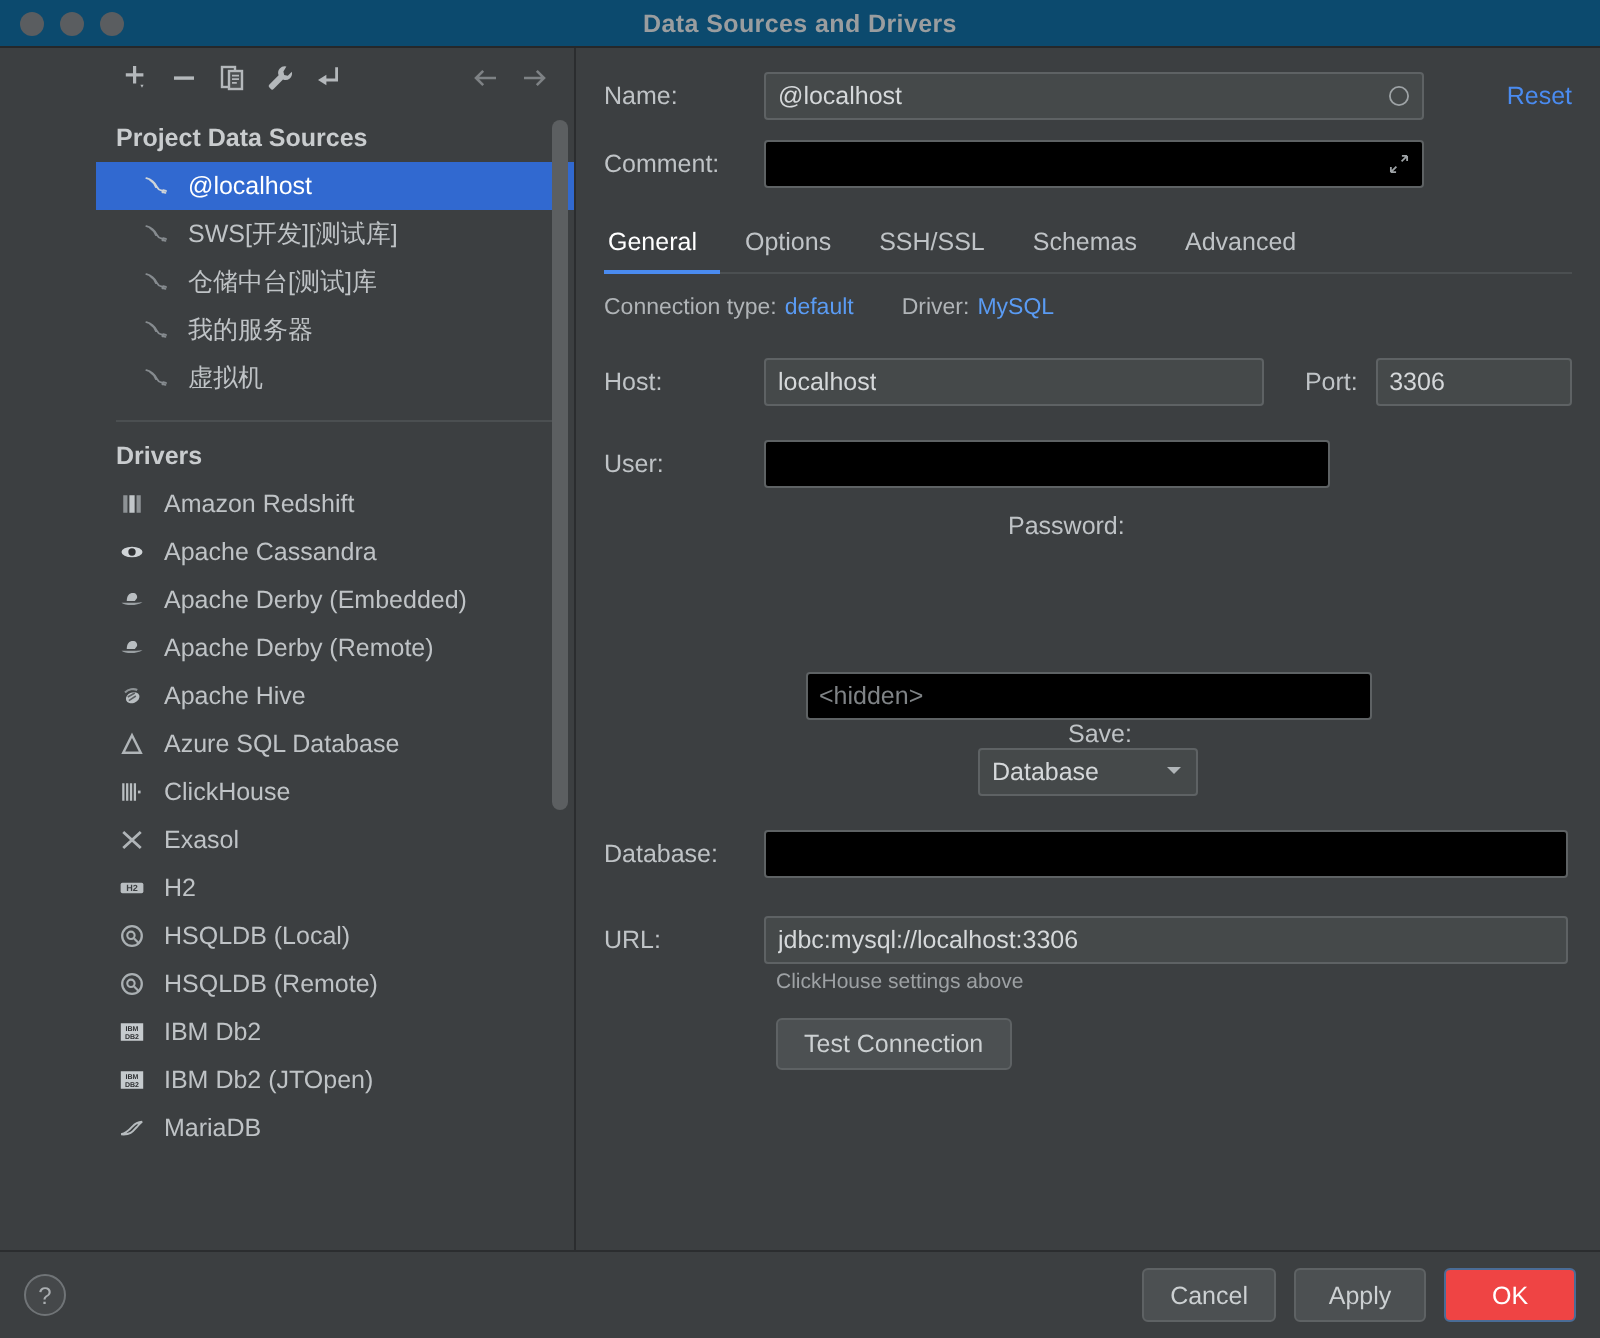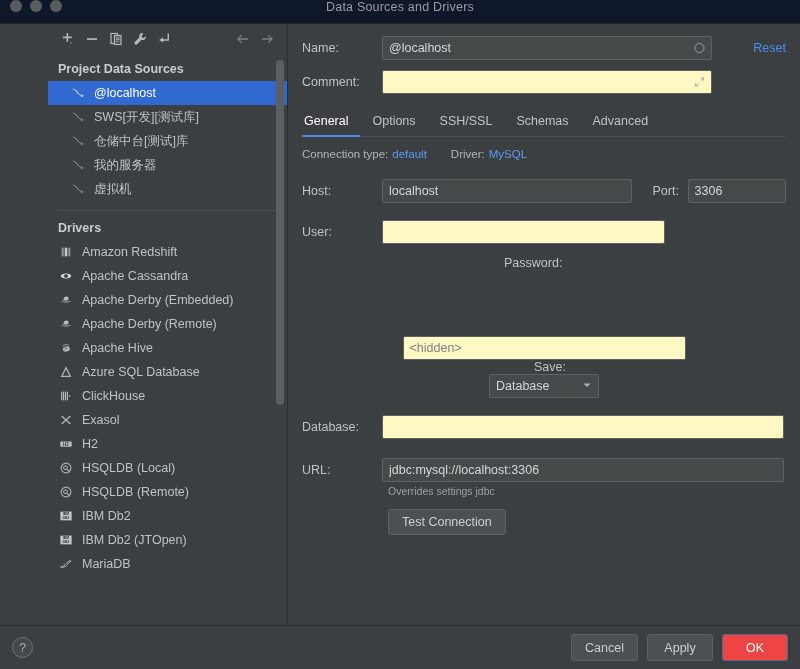--- a/index.html
+++ b/index.html
@@ -14,25 +14,26 @@
   #app {
     width: 800px; height: 669px;
     display: flex; flex-direction: column;
     background: #3c3f41;
     position: relative;
   }
 
   
   .titlebar {
     height: 24px;
-    background: #0f172a;
+    background: #0c4a6e;
     border-bottom: 1px solid #26282a;
-    display: flex; align-items: flex-start;
+    display: flex; align-items: center;
     position: relative;
     flex: 0 0 24px;
+    font-weight: bold;
   }
   .traffic { display: flex; gap: 8px; padding-left: 10px; align-items: center; }
   .dot { width: 12px; height: 12px; border-radius: 50%; background: #5a5d60; }
   .title-text {
     position: absolute; left: 0; right: 0; text-align: center;
     font-size: 12.5px; color: #9a9d9f; letter-spacing: .2px;
     pointer-events: none;
   }
 
   
@@ -103,21 +104,21 @@
   .lbl.w80 { width: 80px; flex: 0 0 80px; }
 
   .input {
     height: 24px; background: #45494a;
     border: 1px solid #5e6264;
     border-radius: 2px;
     display: flex; align-items: center;
     padding: 0 6px; font-size: 12.5px; color: #d5d8da;
     position: relative; min-width: 0;
   }
-  .input.empty { background: #fef9c3; }
+  .input.empty { background: #000000; }
   .input .ph { color: #7f8386; }
   .input .val { overflow: hidden; text-overflow: ellipsis; white-space: nowrap; }
   .input .fieldicon {
     position: absolute; right: 5px; top: 50%; transform: translateY(-50%);
     display: flex; align-items: center;
   }
 
   .reset-link {
     margin-left: auto; padding-left: 14px;
     font-size: 12.5px; color: #4a8bf0; cursor: pointer;
@@ -511,21 +512,21 @@
           <span class="val"></span>
         </div>
       </div>
 
       <div class="frow" style="margin-top:19px;align-items:center;">
         <div class="lbl w80">URL:</div>
         <div class="input" style="flex:1 1 auto;margin-right:2px;">
           <span class="val">jdbc:mysql://localhost:3306</span>
         </div>
       </div>
-      <div class="hint" style="margin-left:86px;">Overrides settings jdbc</div>
+      <div class="hint" style="margin-left:86px;">ClickHouse settings above</div>
 
       <div class="frow" style="margin-top:12px;margin-left:86px;">
         <div class="btn">Test Connection</div>
       </div>
 
     </div>
   </div>
 
   <div class="bottom">
     <div class="help">?</div>

